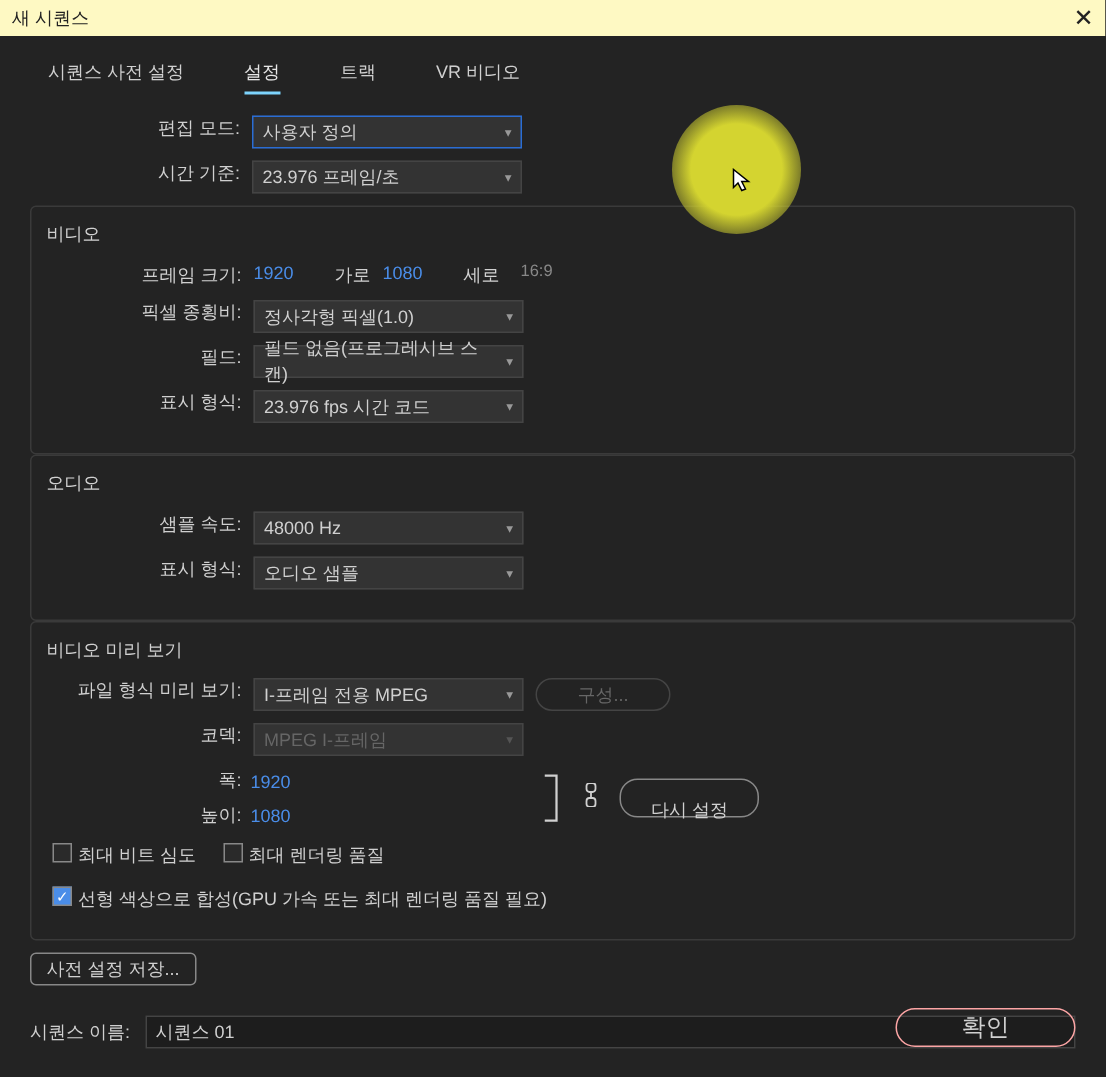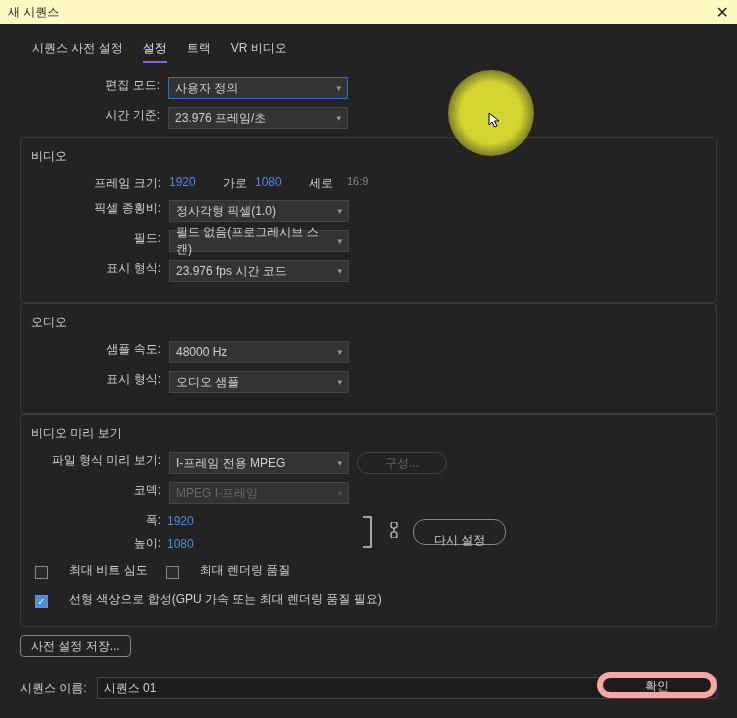--- a/index.html
+++ b/index.html
@@ -29,32 +29,32 @@
     }
     .titlebar-close {
       font-size: 16px;
       cursor: pointer;
     }
     .content {
       padding: 16px 20px 10px 20px;
     }
     .tabs {
       display: flex;
-      gap: 20px;
+      gap: 40px;
       margin-bottom: 14px;
       margin-left: 12px;
     }
     .tab {
       color: #d0d0d0;
       cursor: pointer;
       padding-bottom: 4px;
     }
     .tab.active {
       color: #e6e6e6;
-      border-bottom: 2px solid #8b5cf6;
+      border-bottom: 2px solid #7dd3fc;
     }
     .form-row {
       display: flex;
       align-items: flex-start;
       margin-bottom: 8px;
       gap: 8px;
     }
     .form-label {
       text-align: right;
       width: 140px;
@@ -103,22 +103,22 @@
       color: #d0d0d0;
     }
     .num-box {
       background: transparent;
       width: 46px;
       display: inline-block;
       color: #4a8de8;
     }
     .checkbox-row {
       display: flex;
-      align-items: flex-end;
-      gap: 21px;
+      align-items: flex-start;
+      gap: 4px;
       margin-bottom: 6px;
     }
     .checkbox {
       width: 13px;
       height: 13px;
       border: 1px solid #888;
       background: #2a2a2a;
       display: inline-flex;
       align-items: center;
       justify-content: center;
@@ -148,27 +148,27 @@
     .bottom-buttons {
       display: flex;
       justify-content: flex-end;
       gap: 10px;
       padding: 10px 20px;
       position: absolute;
       bottom: 10px;
       right: 0;
     }
     .btn-main {
-      border: 6px solid #fca5a5;
+      border: 1px solid #fca5a5;
       background: transparent;
       color: #d0d0d0;
       border-radius: 14px;
       width: 120px;
       height: 26px;
-      font-size: 12px;
+      font-size: 16px;
       cursor: pointer;
     }
     .seq-name-row {
       display: flex;
       align-items: center;
       gap: 10px;
       margin-top: 20px;
     }
     .seq-name-input {
       flex: 1;

